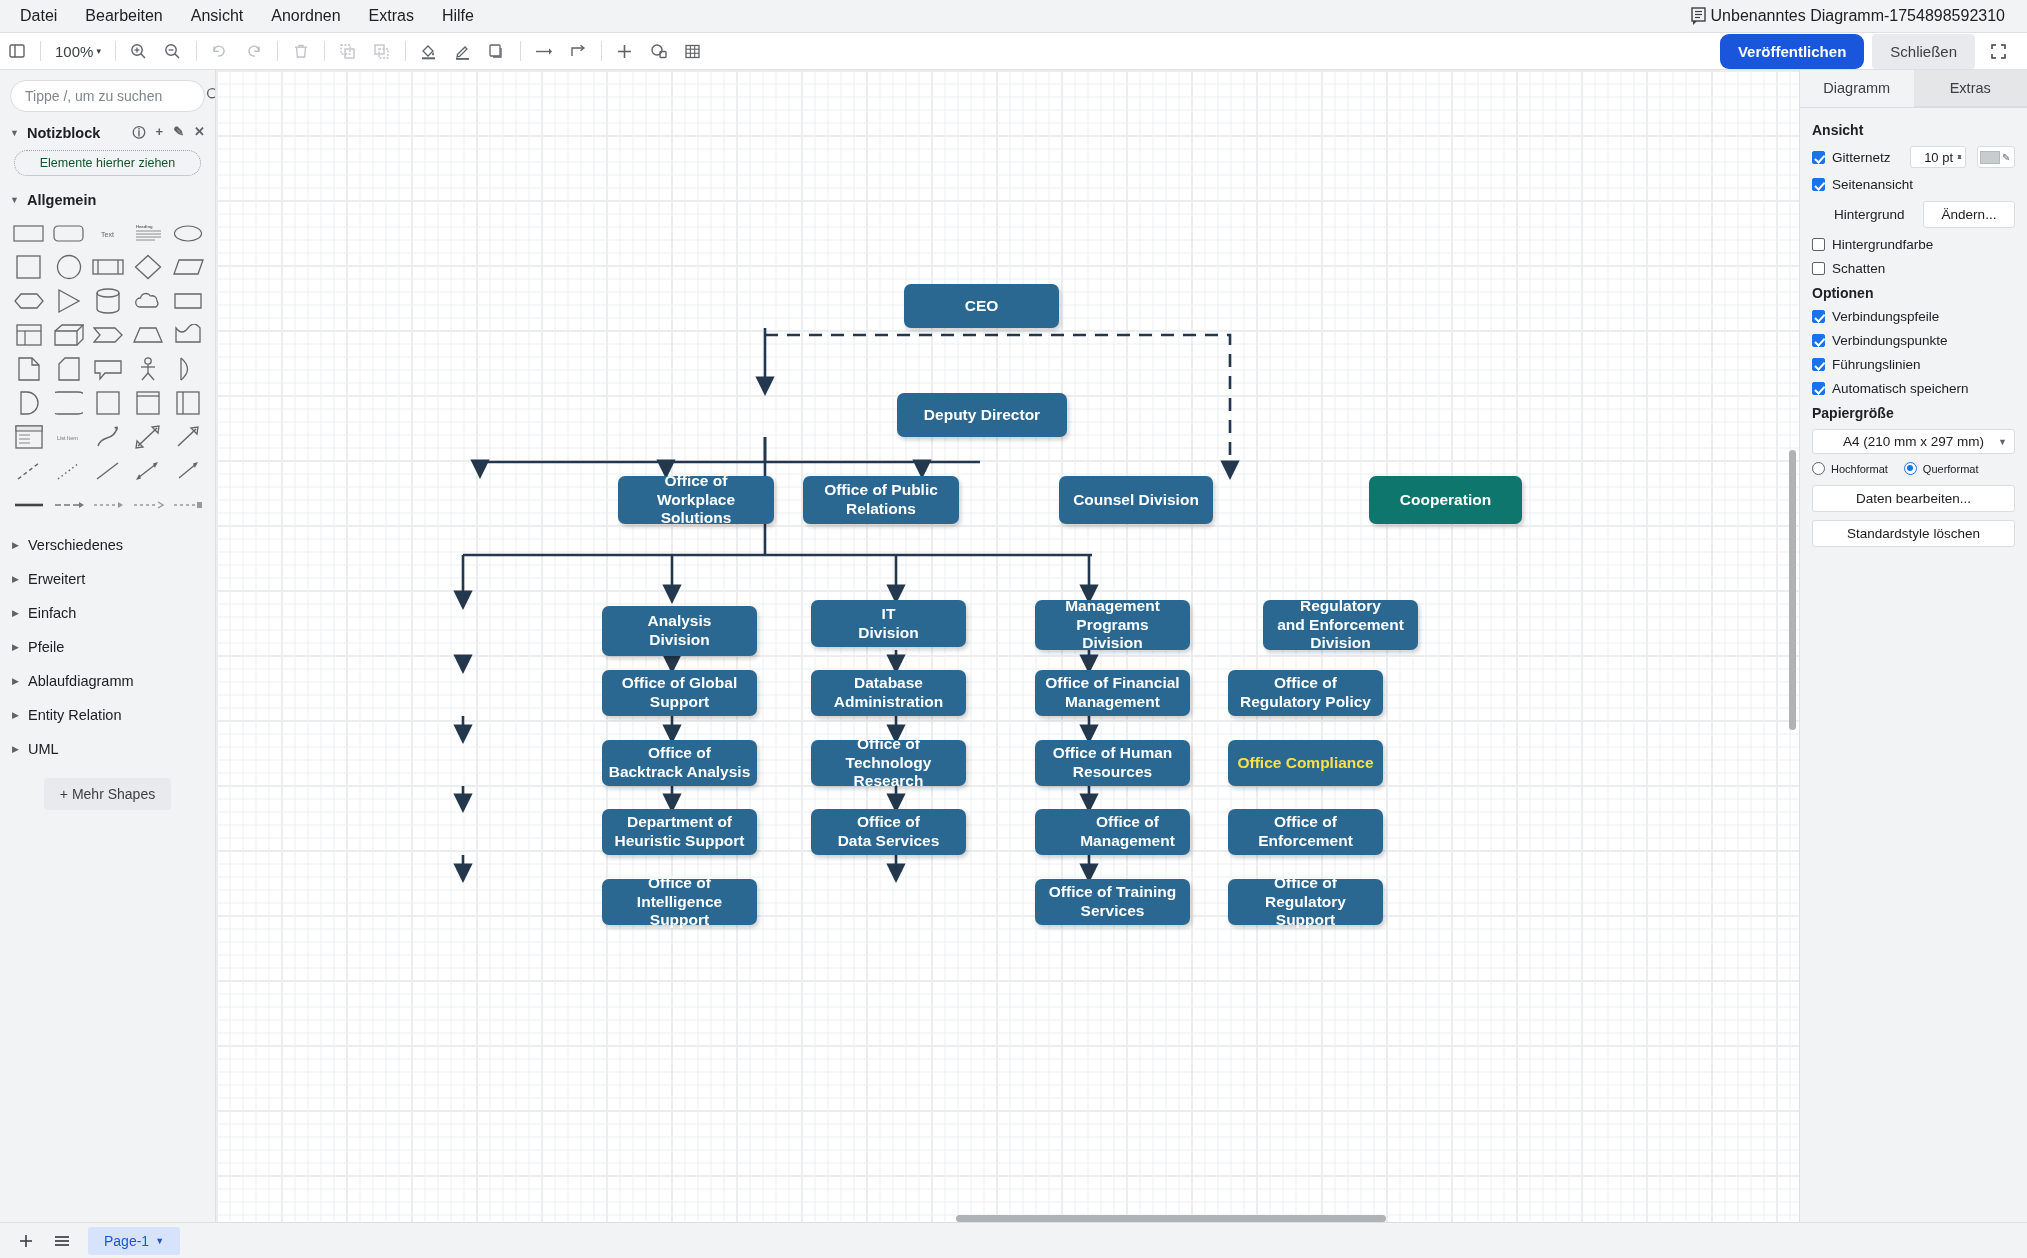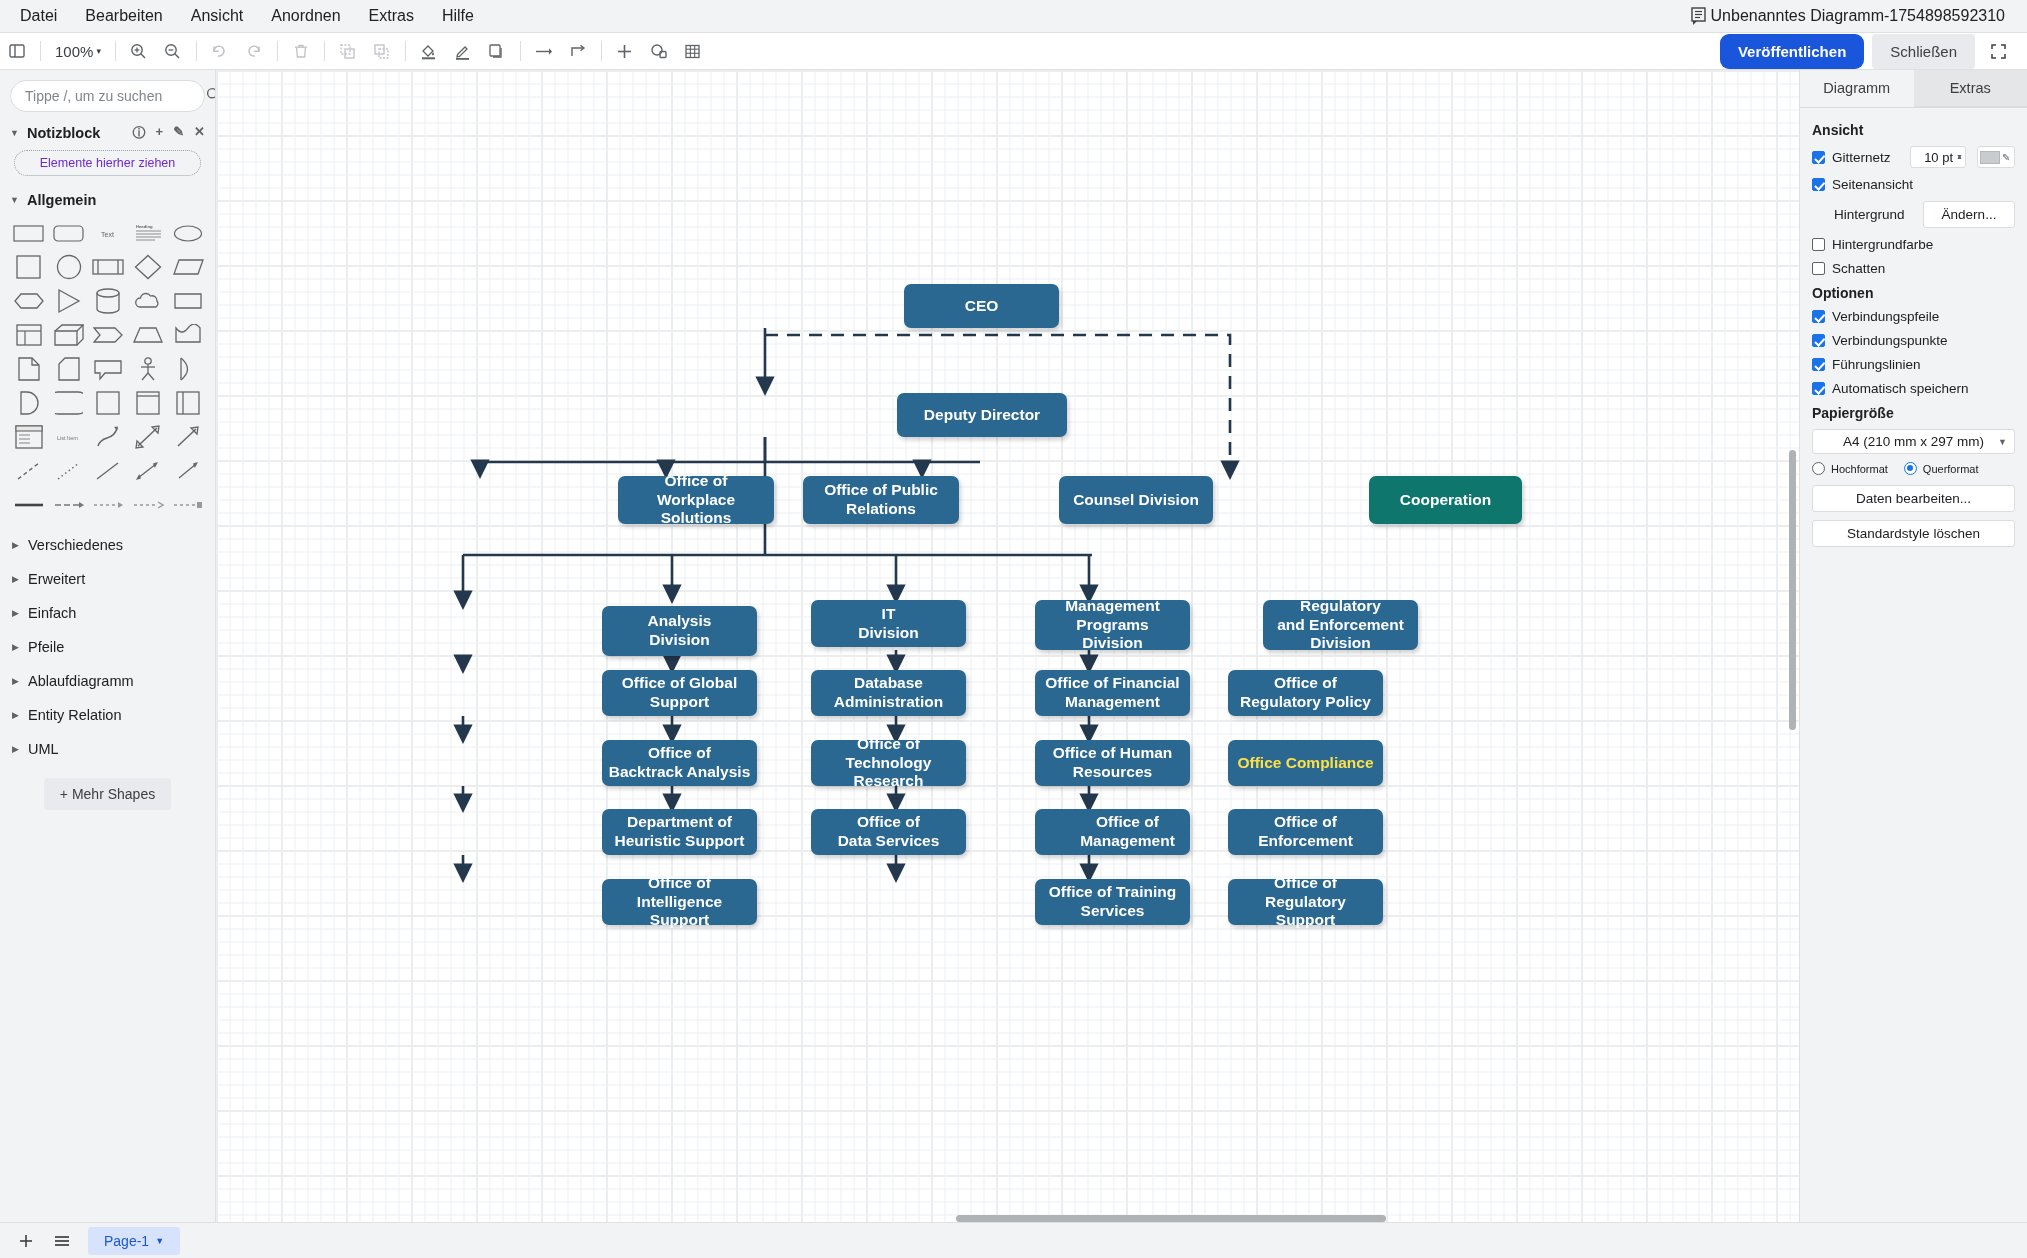--- a/index.html
+++ b/index.html
@@ -80,21 +80,21 @@
     padding: 8px 10px 6px 10px; font-size: 14.5px; color: #202124; font-weight: bold;
     cursor: pointer;
   }
   .sb-section .caret { font-size: 9px; color: #5f6368; width: 10px; }
   .sb-section .sec-actions { margin-left: auto; display: flex; gap: 10px; color: #5f6368; font-size: 13px; }
   .sb-section .sec-actions span { cursor: pointer; }
   #scratch-drop {
     margin: 2px 14px 8px 14px; height: 26px;
     border: 1.6px dotted #9aa0a6; border-radius: 13px;
     display: flex; align-items: center; justify-content: center;
-    font-size: 12.5px; color: #6d28d9;
+    font-size: 12.5px; color: #14532d;
   }
   .shape-grid {
     display: grid; grid-template-columns: repeat(5, 1fr);
     gap: 4px 2px; padding: 4px 8px 8px 10px;
   }
   .shape-cell {
     height: 30px; display: flex; align-items: center; justify-content: center;
     cursor: pointer;
   }
   .shape-cell svg { display:block; }

